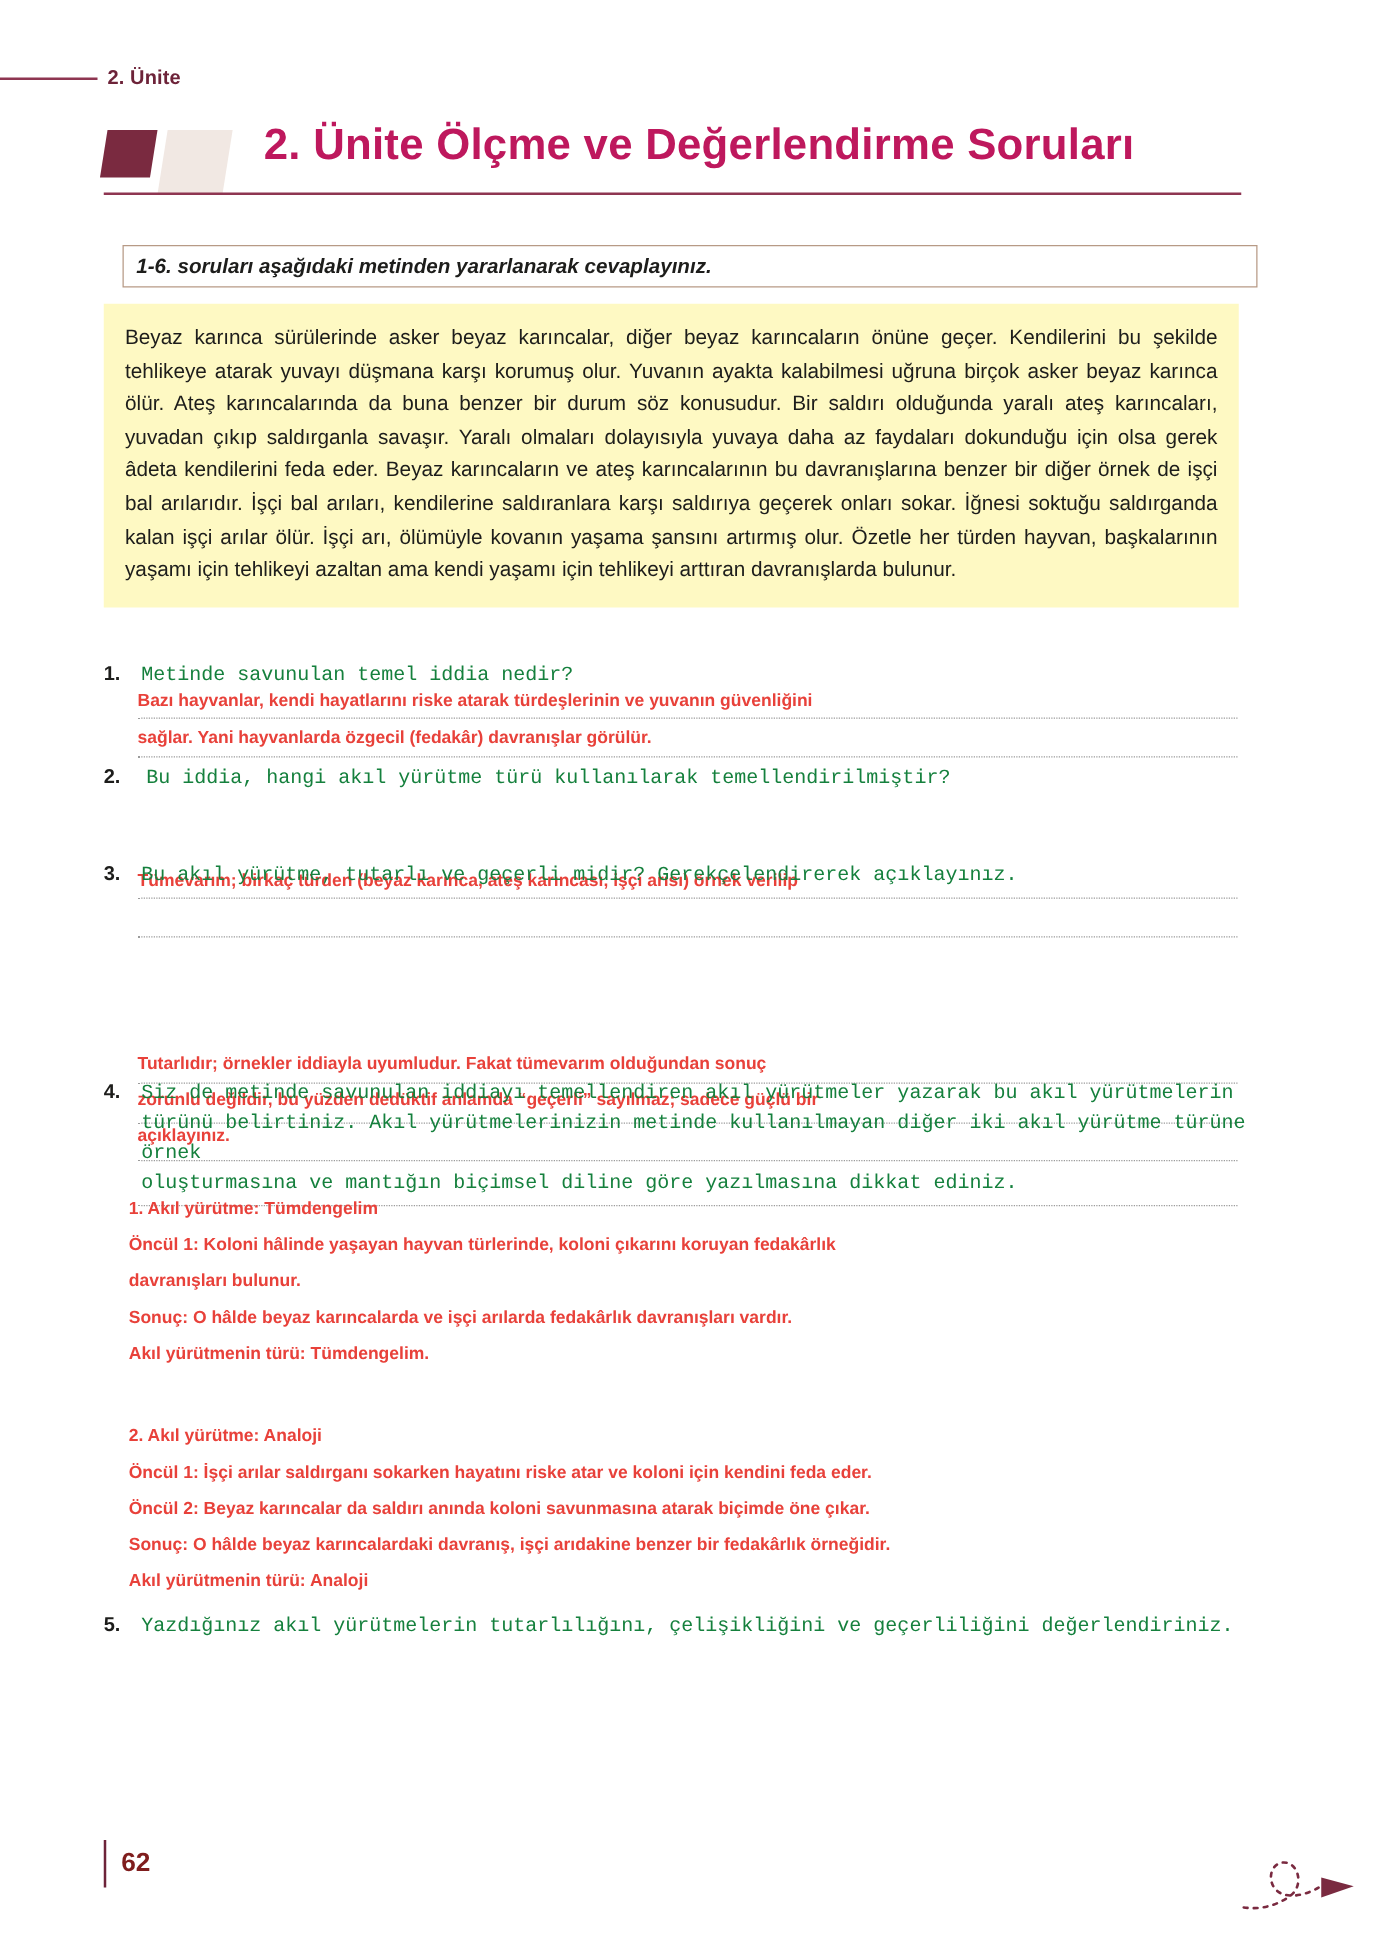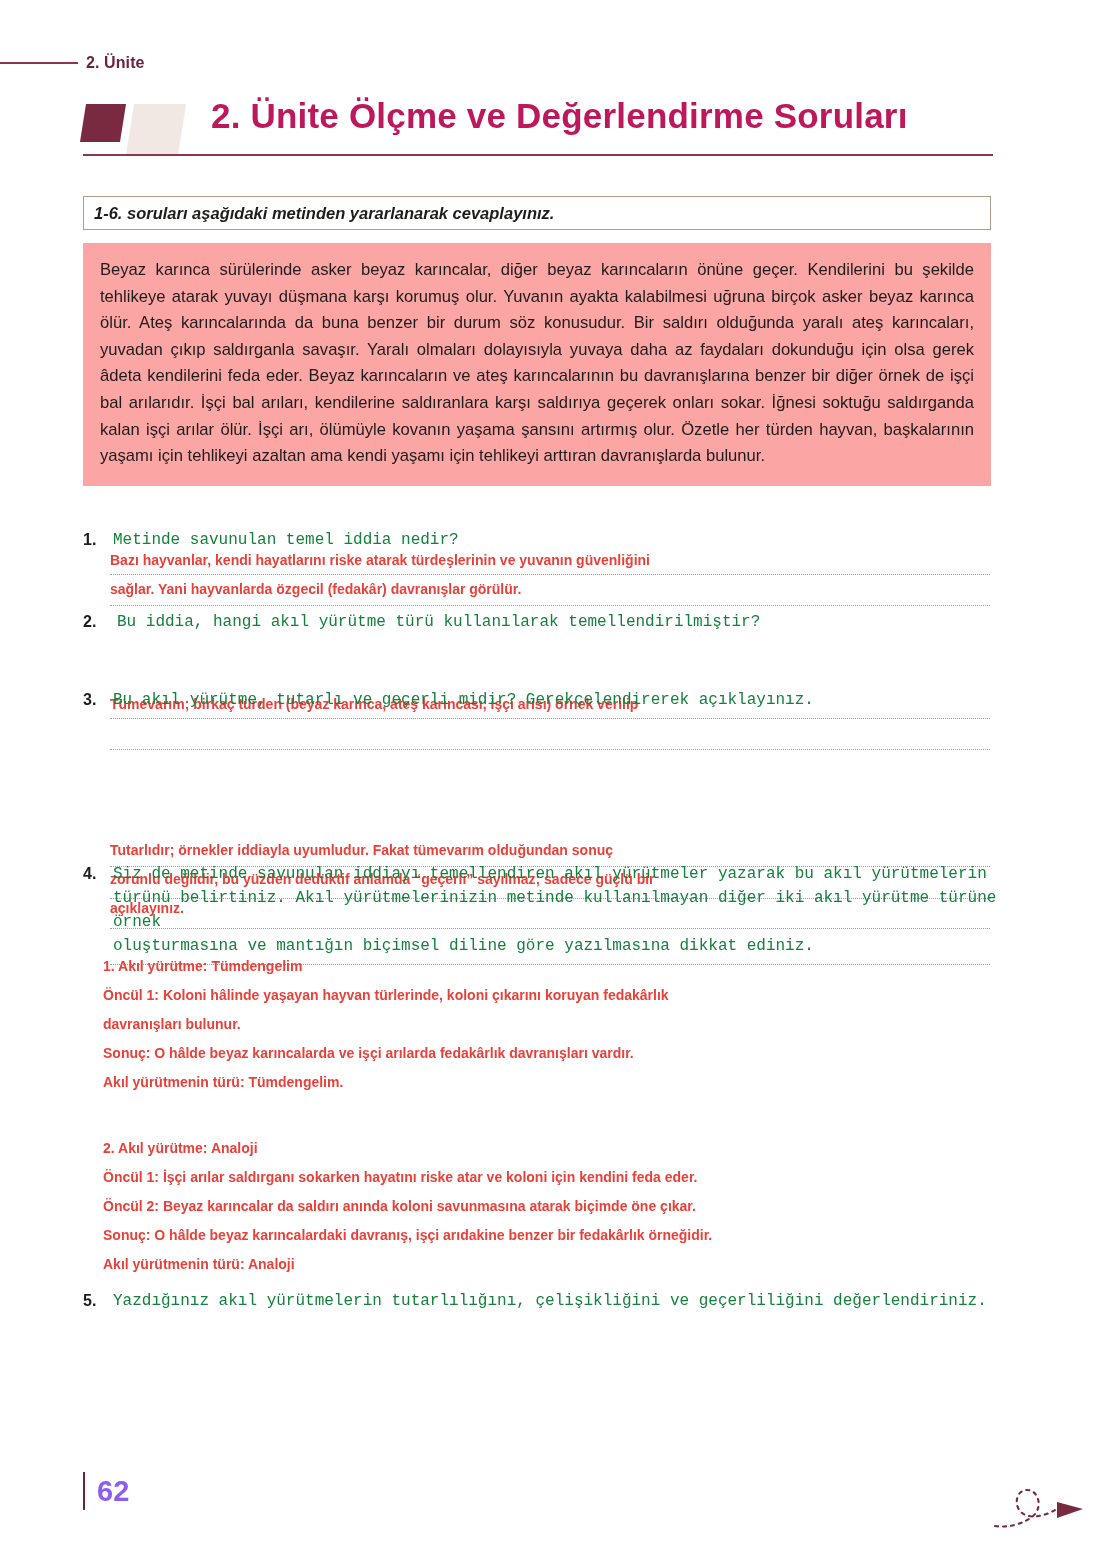--- a/index.html
+++ b/index.html
@@ -83,21 +83,21 @@
     top: 56px;
     width: 910px;
     height: 2px;
     background: #8e3551;
   }
 
   
   .instrbox {
     position: absolute;
     top: 196px;
-    left: 83px;
+    left: 98px;
     width: 908px;
     height: 34px;
     border: 1px solid #b79a86;
     box-sizing: border-box;
     display: flex;
     align-items: center;
   }
   .instrbox span {
     padding-left: 10px;
     font-size: 16.5px;
@@ -105,21 +105,21 @@
     font-style: italic;
     color: #1d1d1b;
   }
 
   
   .passage {
     position: absolute;
     top: 243px;
     left: 83px;
     width: 908px;
-    background: #fca5a5;
+    background: #fef9c3;
     box-sizing: border-box;
     padding: 14px 17px 16px 17px;
   }
   .passage p {
     margin: 0;
     font-size: 16.6px;
     line-height: 26.6px;
     text-align: justify;
     color: #1d1d1b;
   }
@@ -187,23 +187,23 @@
     display: flex;
     align-items: center;
   }
   .footer-bar {
     width: 2px;
     height: 38px;
     background: #6d2339;
   }
   .footer-page {
     margin-left: 12px;
-    font-size: 29px;
-    font-weight: 700;
-    color: #8b5cf6;
+    font-size: 21px;
+    font-weight: 700;
+    color: #7f1d1d;
   }
   .footer-deco {
     position: absolute;
     right: 8px;
     top: 1478px;
     width: 110px;
     height: 66px;
   }
 </style>
 </head>

